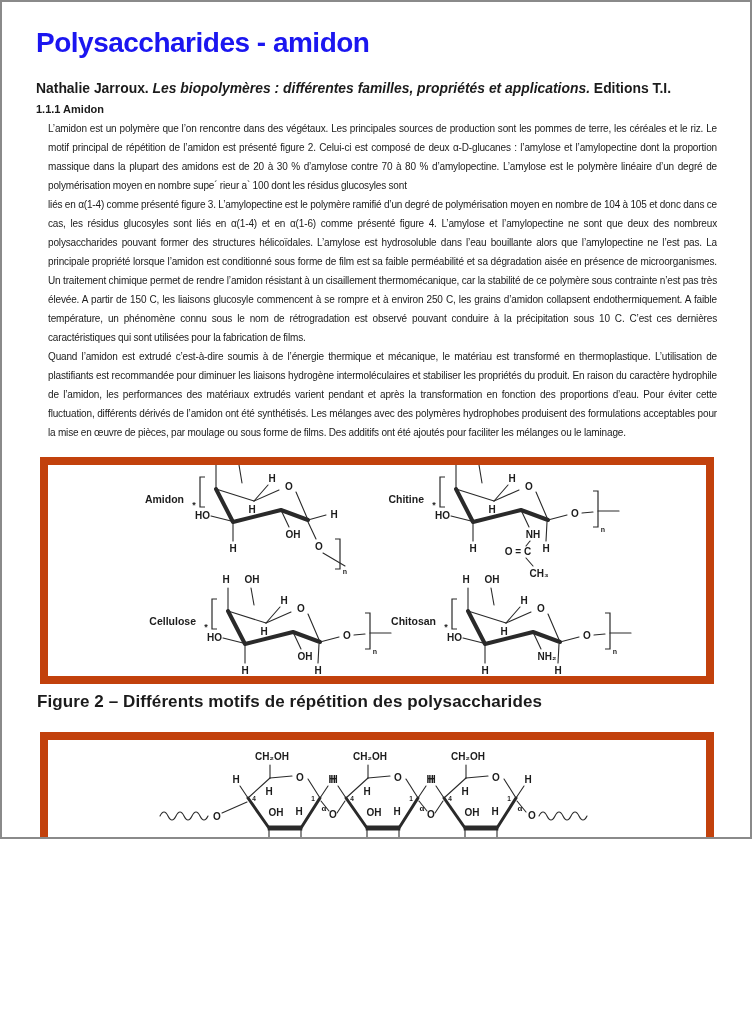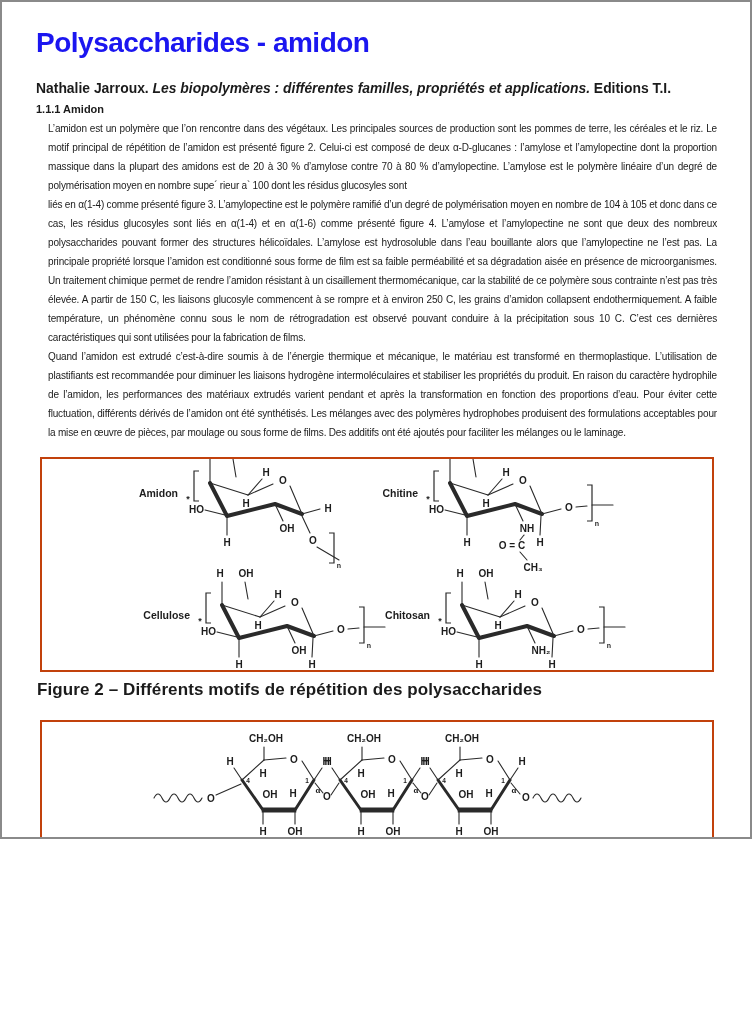--- a/index.html
+++ b/index.html
@@ -5,21 +5,21 @@
   html,body{margin:0;padding:0;background:#fff;}
   .page{width:752px;height:839px;box-sizing:border-box;border:2px solid #8a8a8a;
         background:#fff;overflow:hidden;
         font-family:"Liberation Sans","DejaVu Sans",sans-serif;color:#1b1b1b;}
   .content{padding:22px 33px 0 34px;}
   .title{color:#1b16f0;font-size:28px;font-weight:700;margin:4px 0 20px 0;letter-spacing:-0.5px;line-height:1.1;}
   .byline{font-size:13.9px;font-weight:700;line-height:19px;}
   .byline i{font-style:italic;}
   .heading{font-size:11px;font-weight:700;line-height:20px;margin-top:1px;}
   .para{font-size:10px;line-height:19px;text-align:justify;letter-spacing:-0.15px;word-spacing:-0.2px;margin-left:12px;}
-  .figbox{border:2px solid #c2410c;margin:15px 3px 0 4px;background:#fff;}
+  .figbox{border:8px solid #c2410c;margin:15px 3px 0 4px;background:#fff;}
   .figbox svg{display:block;}
   .caption{font-size:17px;font-weight:700;margin:8px 0 0 1px;letter-spacing:0.1px;}
   .fig3box{margin-top:20px;}
   
   svg text{font-family:"Liberation Sans","DejaVu Sans",sans-serif;font-weight:700;fill:#1c1c1c;
            font-size:10px;text-anchor:middle;}
   svg text.mname{font-size:10.5px;}
   svg text.tae{text-anchor:end;}
   svg text.sub{font-size:7px;}
   svg text.tiny{font-size:6.5px;}

